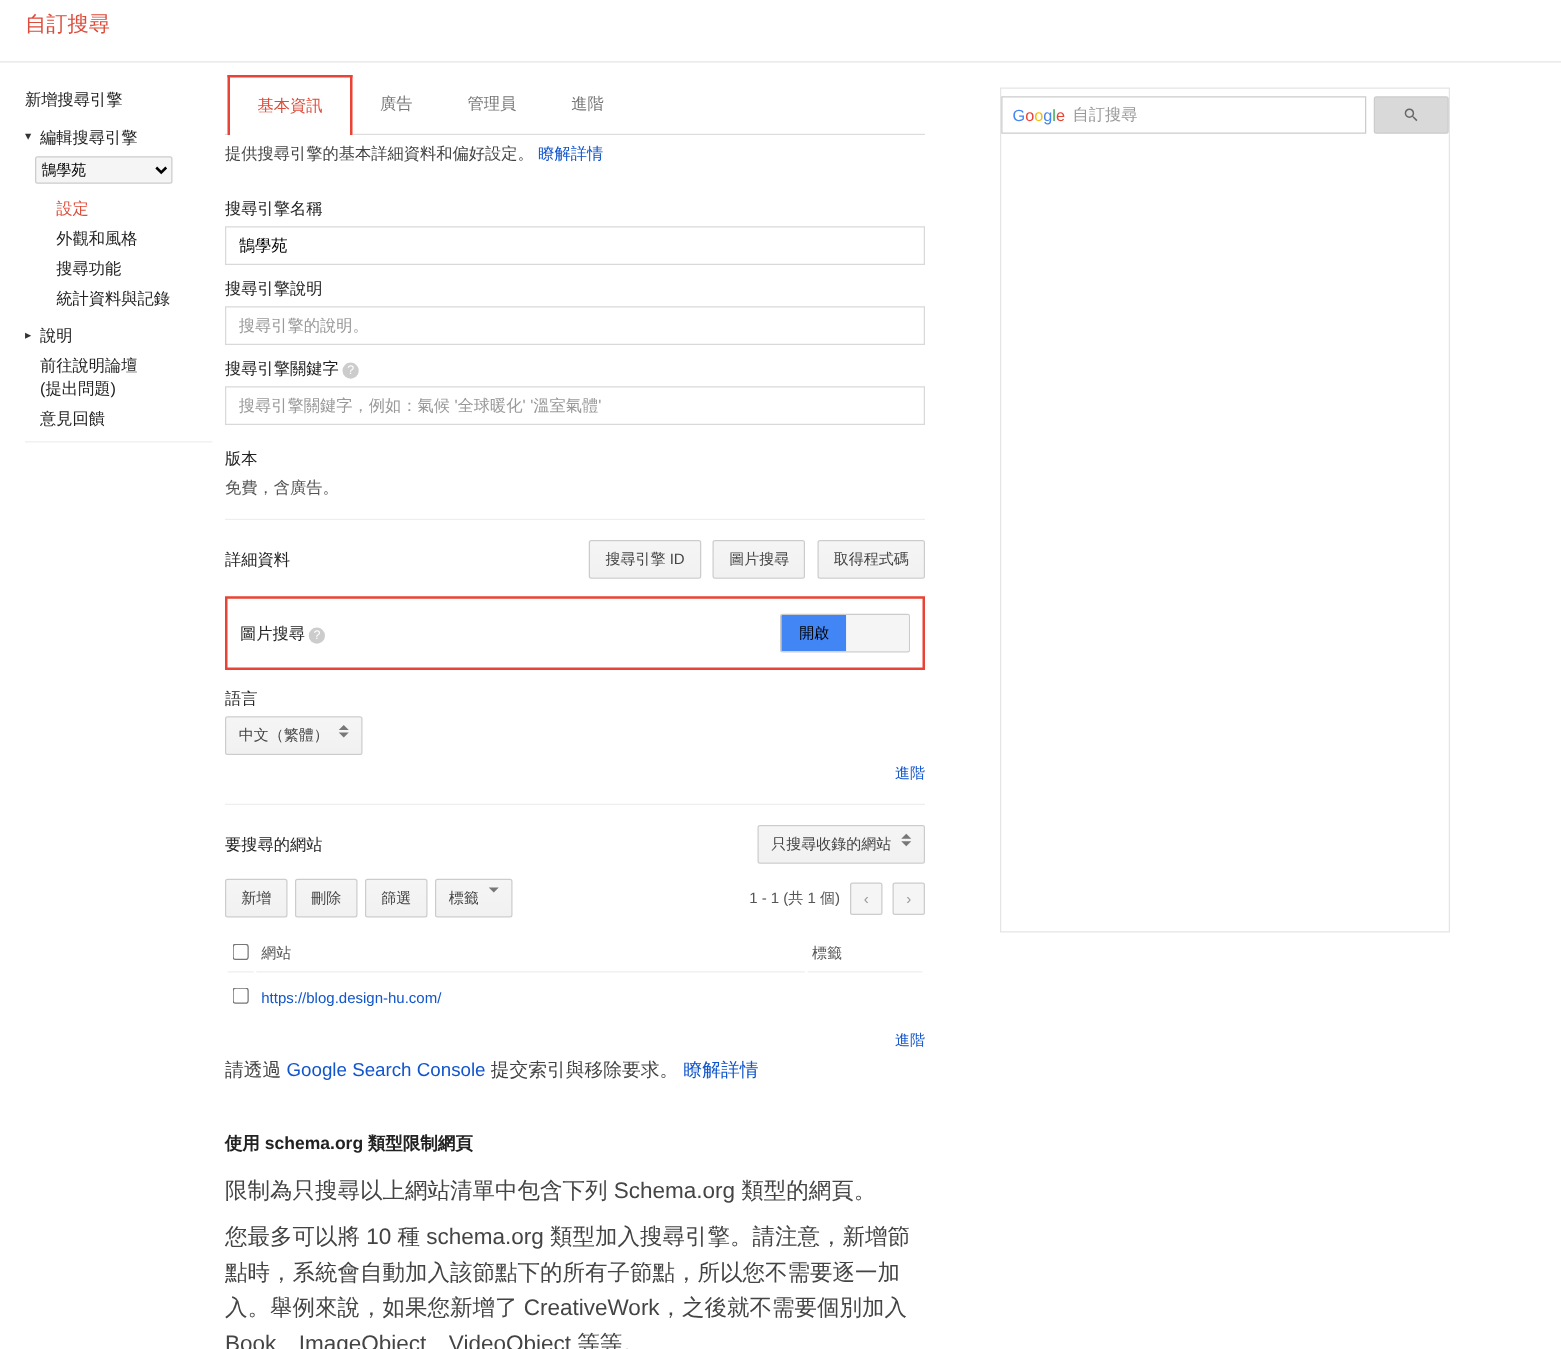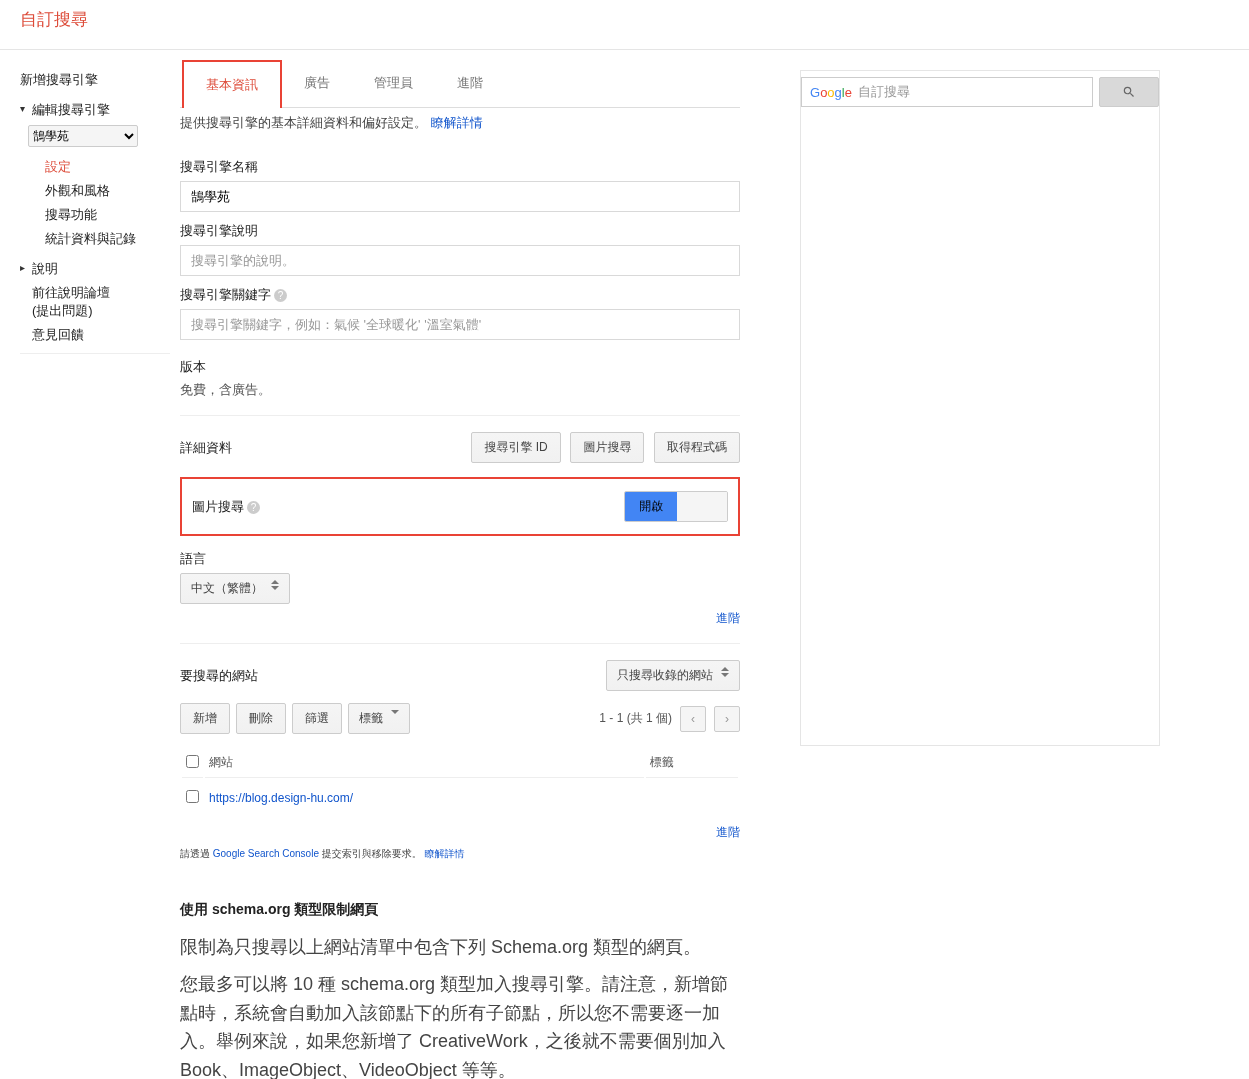--- a/index.html
+++ b/index.html
@@ -184,21 +184,21 @@
       <tr>
         <td><input type="checkbox" class="chk" style=""></td>
         <td><a href="#">https://blog.design-hu.com/</a></td>
         <td></td>
       </tr>
     </tbody>
       </table>
 
     <div class="adv-link"><a href="#">進階</a></div>
 
-    <div style="font-size:10px;color:#444">
+    <div style="font-size:15px;color:#444">
       <span>請透過 </span><a href="#" class="gsc-link">Google Search Console</a><span> 提交索引與移除要求。 </span><a href="#" class="gsc-link">瞭解詳情</a>
     </div>
 
     <div class="schema">
       <h4>使用 schema.org 類型限制網頁</h4>
       <p>限制為只搜尋以上網站清單中包含下列 Schema.org 類型的網頁。</p>
       <p>您最多可以將 10 種 schema.org 類型加入搜尋引擎。請注意，新增節點時，系統會自動加入該節點下的所有子節點，所以您不需要逐一加入。舉例來說，如果您新增了 CreativeWork，之後就不需要個別加入 Book、ImageObject、VideoObject 等等。</p>
       <input class="schema-input" style="">
       <div></div>
     </div>

